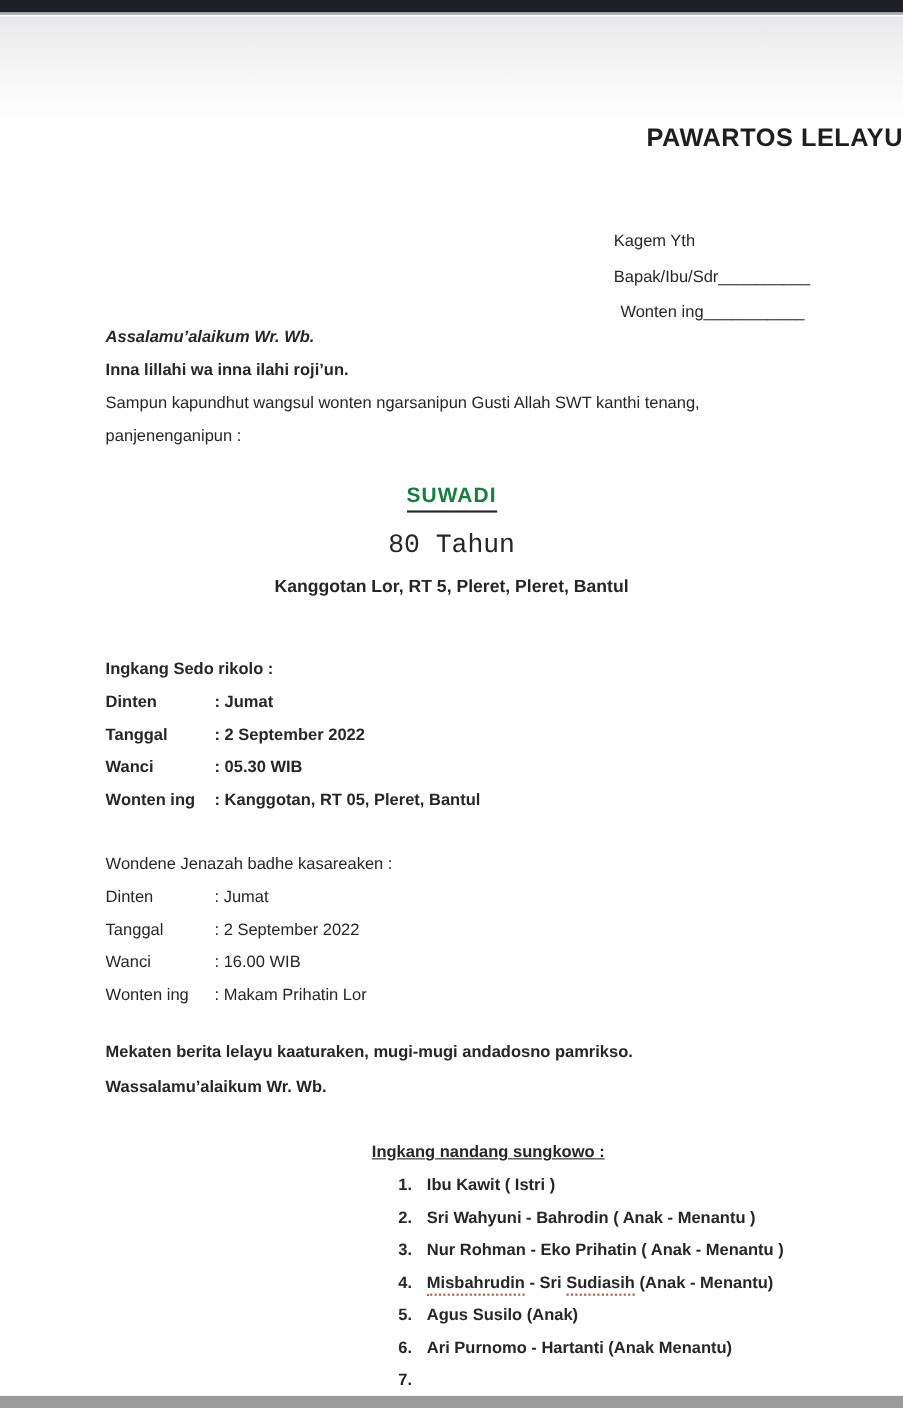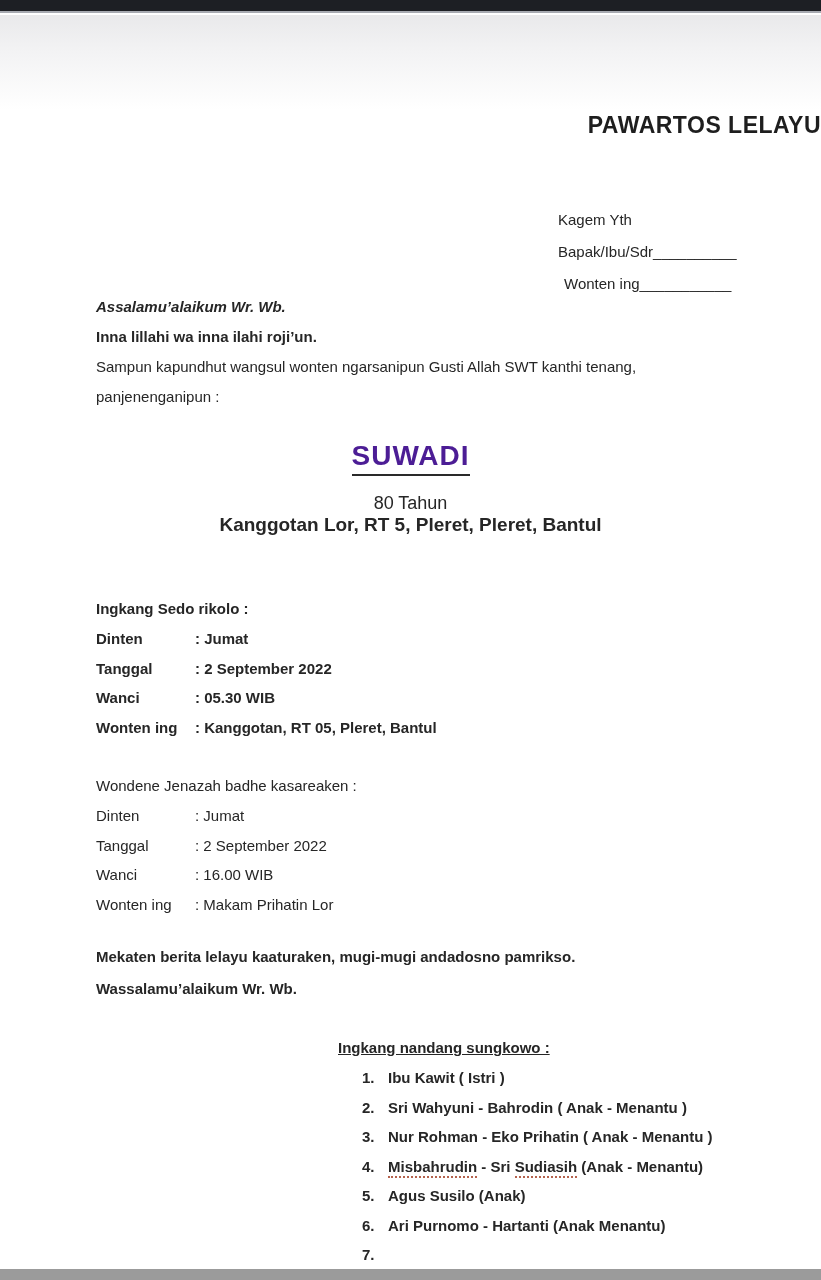--- a/index.html
+++ b/index.html
@@ -47,28 +47,28 @@
     white-space: nowrap;
   }
   .bold-italic { font-weight: 700; font-style: italic; }
   .bold { font-weight: 700; }
   .name-block {
     position: absolute; top: 440px; left: 0; right: 0;
     text-align: center;
   }
   .deceased-name {
     display: inline-block;
-    font-size: 28px; font-weight: 700;
+    font-size: 19px; font-weight: 700;
     letter-spacing: 1px;
-    color: #4c1d95;
+    color: #15803d;
     border-bottom: 2.5px solid #2a2a2a;
     padding-bottom: 2px;
   }
-  .deceased-age { margin-top: 17px; font-size: 18px; }
-  .deceased-address { font-size: 19px; font-weight: 700; }
+  .deceased-age { margin-top: 17px; font-size: 24px; font-family: Liberation Mono, monospace; }
+  .deceased-address { margin-top: 15px; font-size: 16px; font-weight: 700; }
   .details {
     position: absolute; left: 96px;
     font-size: 15px;
     white-space: nowrap;
   }
   .details-1 { top: 594px; font-weight: bold; }
   .details-2 { top: 771px; }
   .details .heading { line-height: 30px; }
   .detail-row { display: flex; line-height: 29.5px; }
   .detail-row .lbl { width: 99px; flex: 0 0 99px; }

